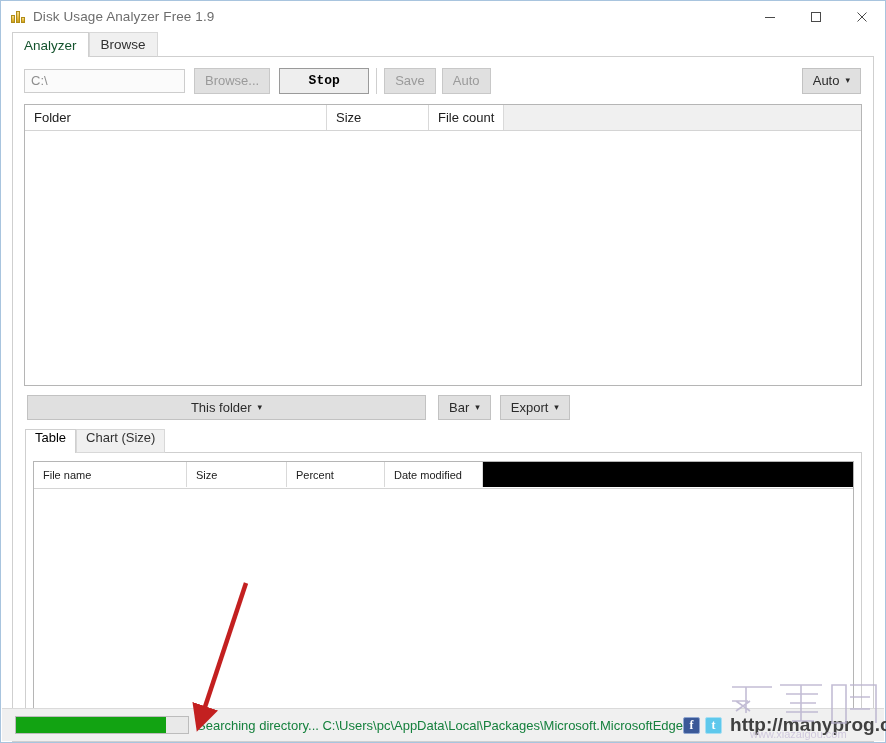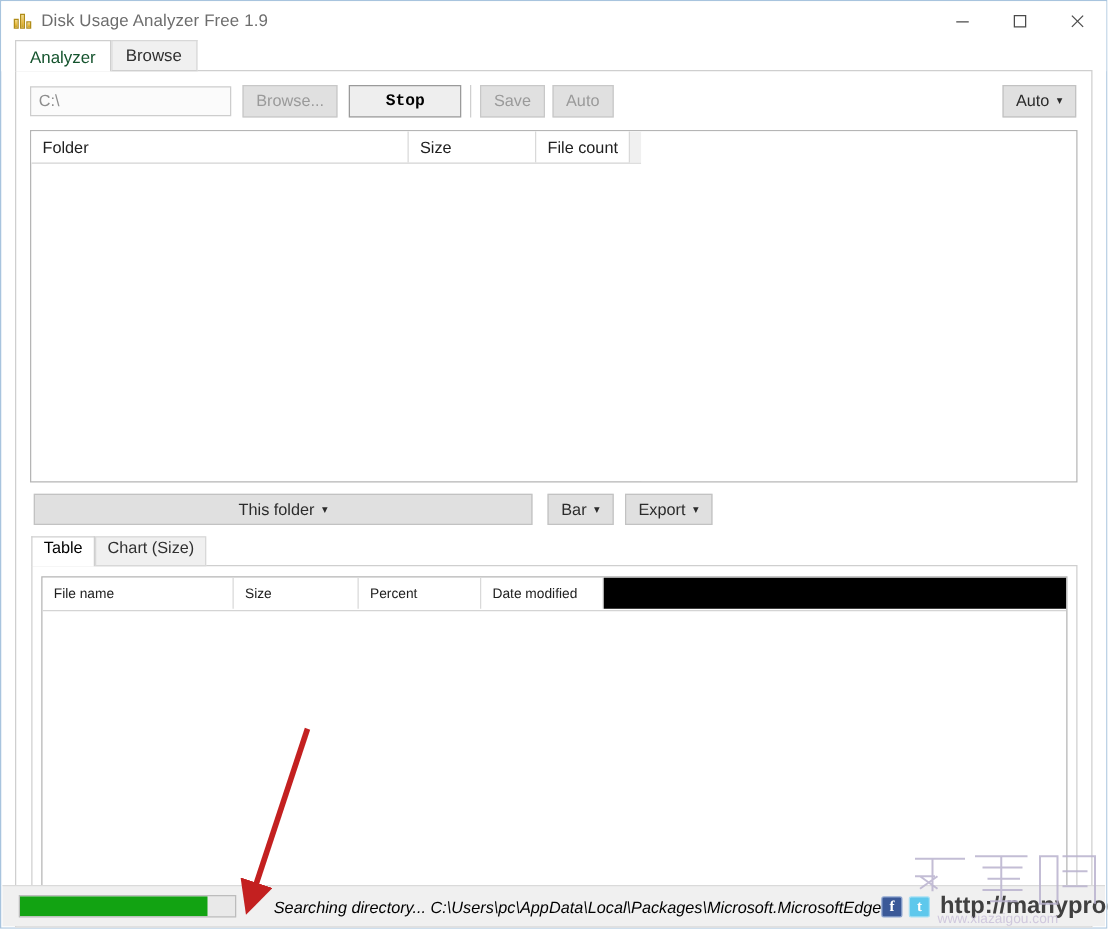--- a/index.html
+++ b/index.html
@@ -172,21 +172,21 @@
 
   
   .grid-wrap {
     flex: none;
     margin: 0 11px;
     border: 1px solid #b5b5b5;
     background: #ffffff;
     box-sizing: border-box;
     height: 282px;
     display: flex;
-    flex-direction: row;
+    flex-direction: column;
     overflow: hidden;
   }
   .grid-head {
     flex: none;
     height: 25px;
     display: flex;
     border-bottom: 1px solid #d4d4d4;
     background: #ffffff;
   }
   .gh {
@@ -322,25 +322,24 @@
     flex: none;
     position: relative;
     overflow: hidden;
   }
   .progress .fill {
     position: absolute;
     left: 0; top: 0; bottom: 0;
     background: linear-gradient(180deg,#27b427 0%, #0fa10f 50%, #12a312 100%);
   }
   .status-text {
-    margin-left: 30px;
-    font-size: 13px;
-    color: #000000;
+    margin-left: 8px;
+    font-size: 13px;
+    color: #15803d;
     white-space: nowrap;
-    font-style: italic;
   }
   .social {
     margin-left: auto;
     display: flex;
     align-items: center;
   }
   .sicon {
     width: 17px; height: 17px;
     margin-right: 5px;
     border-radius: 2px;

